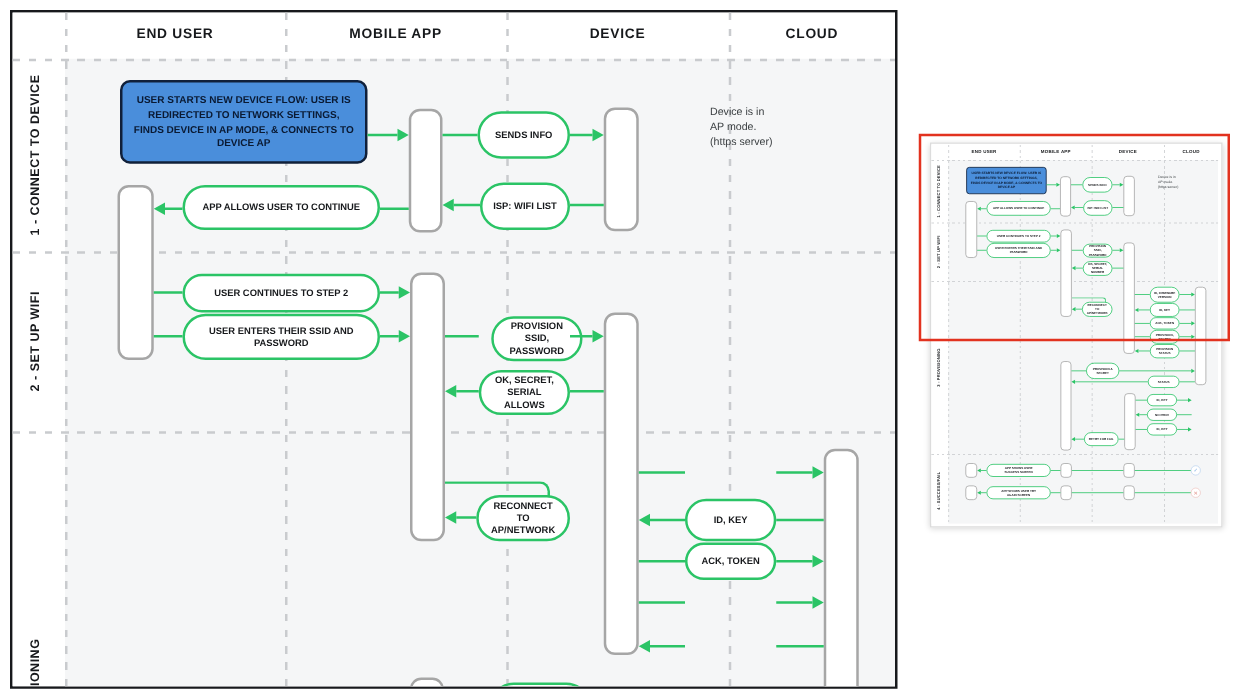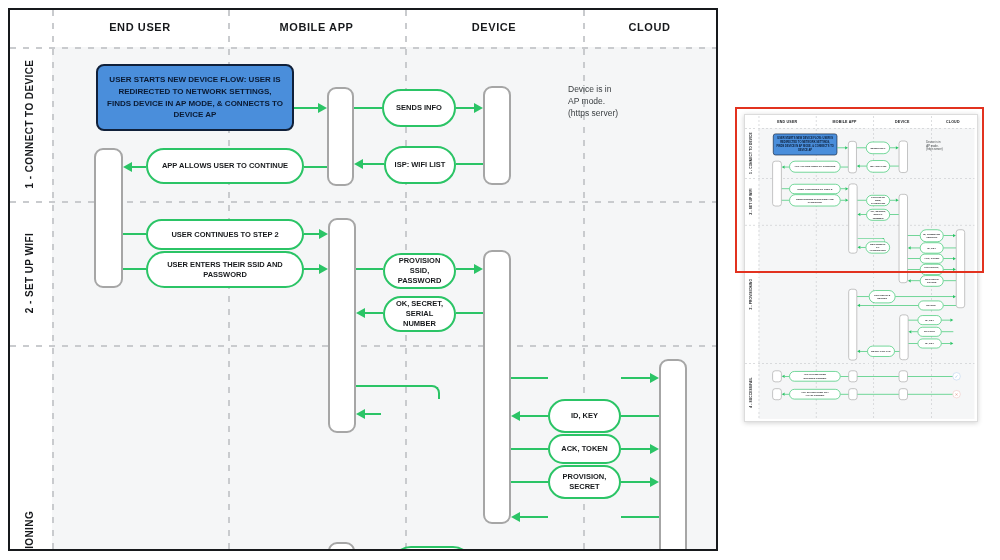--- a/index.html
+++ b/index.html
@@ -107,54 +107,54 @@
 
     <div class="hl" style="left:113px;top:258px;width:23px"></div>
     <div class="pill" style="left:136px;top:241px;width:158px;height:37px">USER ENTERS THEIR SSID AND PASSWORD</div>
     <div class="hl" style="left:294px;top:258px;width:15px"></div>
     <div class="ah-r" style="left:309px;top:254px"></div>
 
     <div class="bar" style="left:318px;top:208px;width:28px;height:215px"></div>
     <div class="bar" style="left:473px;top:240px;width:28px;height:274px"></div>
 
     <div class="hl" style="left:346px;top:258px;width:27px"></div>
-    <div class="pill" style="left:373px;top:243px;width:73px;height:36px">PROVISION SSID,
+    <div class="pill" style="left:383px;top:243px;width:73px;height:36px">PROVISION SSID,
 PASSWORD</div>
     <div class="hl" style="left:446px;top:258px;width:18px"></div>
     <div class="ah-r" style="left:464px;top:254px"></div>
 
     <div class="hl" style="left:446px;top:302px;width:27px"></div>
     <div class="pill" style="left:373px;top:286px;width:73px;height:36px">OK, SECRET,
-SERIAL NUMBER</div>
+SERIAL ALLOWS</div>
     <div class="hl" style="left:355px;top:302px;width:18px"></div>
     <div class="ah-l" style="left:346px;top:298px"></div>
 
     <div class="hl" style="left:501px;top:367px;width:37px"></div>
     <div class="hl" style="left:611px;top:367px;width:29px"></div>
     <div class="ah-r" style="left:640px;top:363px"></div>
 
     <div class="bar" style="left:649px;top:349px;width:28px;height:242px"></div>
 
     <div class="loop"></div>
+    <div class="pill" style="left:371px;top:386px;width:75px;height:37px">RECONNECT TO
+AP/NETWORK</div>
     <div class="hl" style="left:355px;top:403px;width:16px"></div>
     <div class="ah-l" style="left:346px;top:399px"></div>
 
     <div class="hl" style="left:611px;top:405px;width:38px"></div>
     <div class="pill" style="left:538px;top:389px;width:73px;height:34px">ID, KEY</div>
     <div class="hl" style="left:510px;top:405px;width:28px"></div>
     <div class="ah-l" style="left:501px;top:401px"></div>
 
     <div class="hl" style="left:501px;top:438px;width:37px"></div>
     <div class="pill" style="left:538px;top:424px;width:73px;height:30px">ACK, TOKEN</div>
     <div class="hl" style="left:611px;top:438px;width:29px"></div>
     <div class="ah-r" style="left:640px;top:434px"></div>
 
     <div class="hl" style="left:501px;top:471px;width:37px"></div>
-    <div class="pill" style="left:538px;top:455px;width:73px;height:34px">PROVISION,
-SECRET</div>
     <div class="hl" style="left:611px;top:471px;width:29px"></div>
     <div class="ah-r" style="left:640px;top:467px"></div>
 
     <div class="hl" style="left:611px;top:506px;width:38px"></div>
     <div class="hl" style="left:510px;top:506px;width:28px"></div>
     <div class="ah-l" style="left:501px;top:502px"></div>
 
     <div class="bar" style="left:318px;top:532px;width:27px;height:220px"></div>
 
     <div class="pill" style="left:381px;top:536px;width:82px;height:40px">PROVISION &amp;

